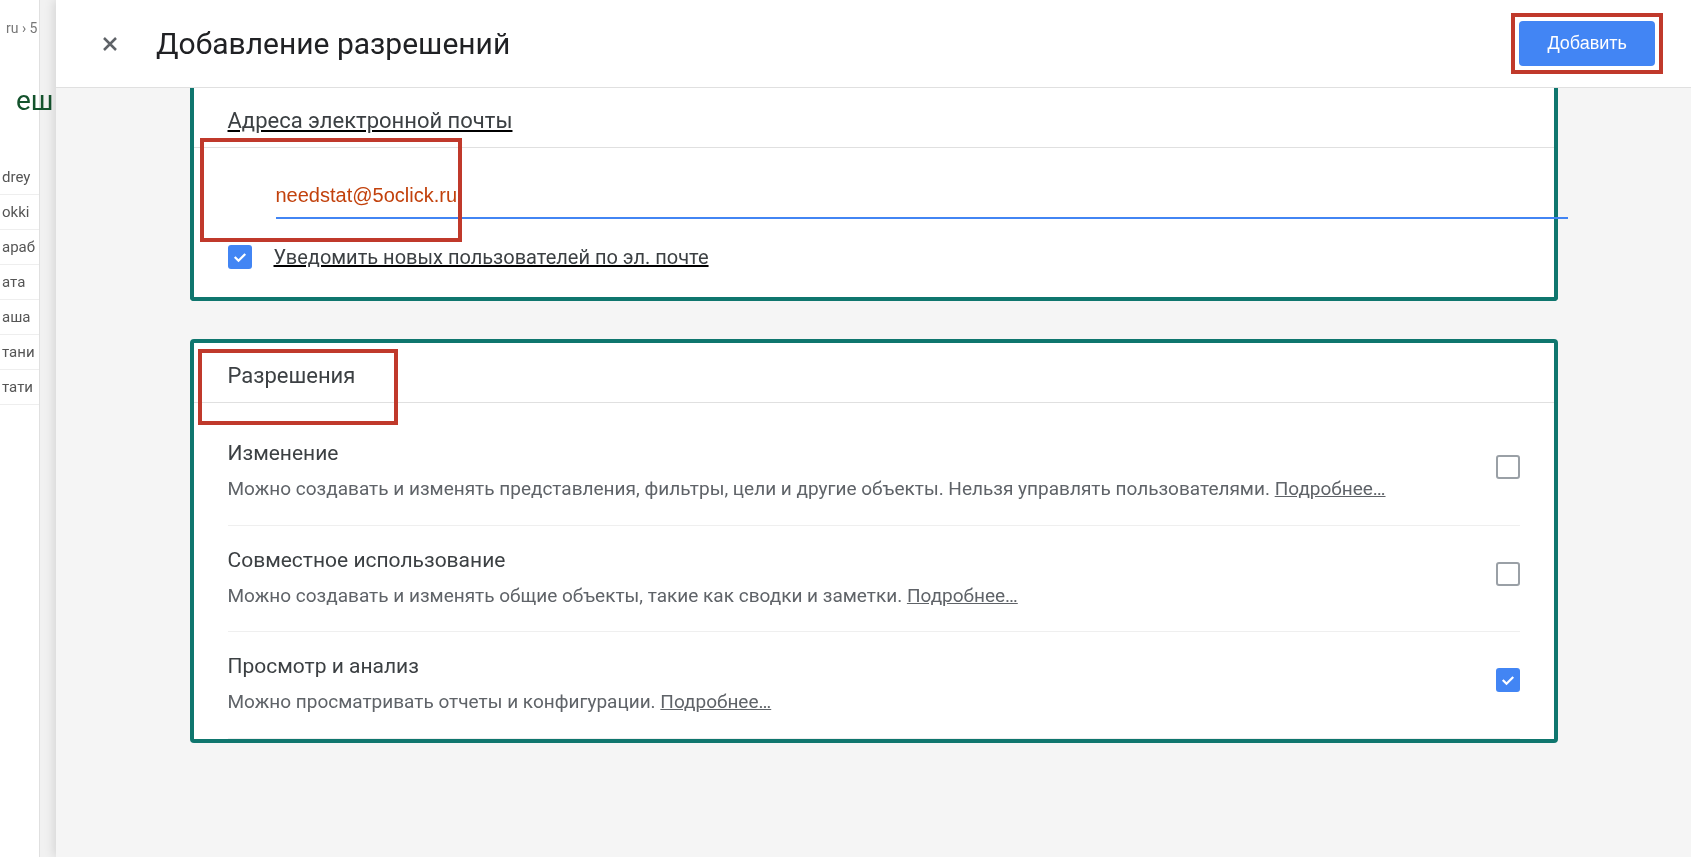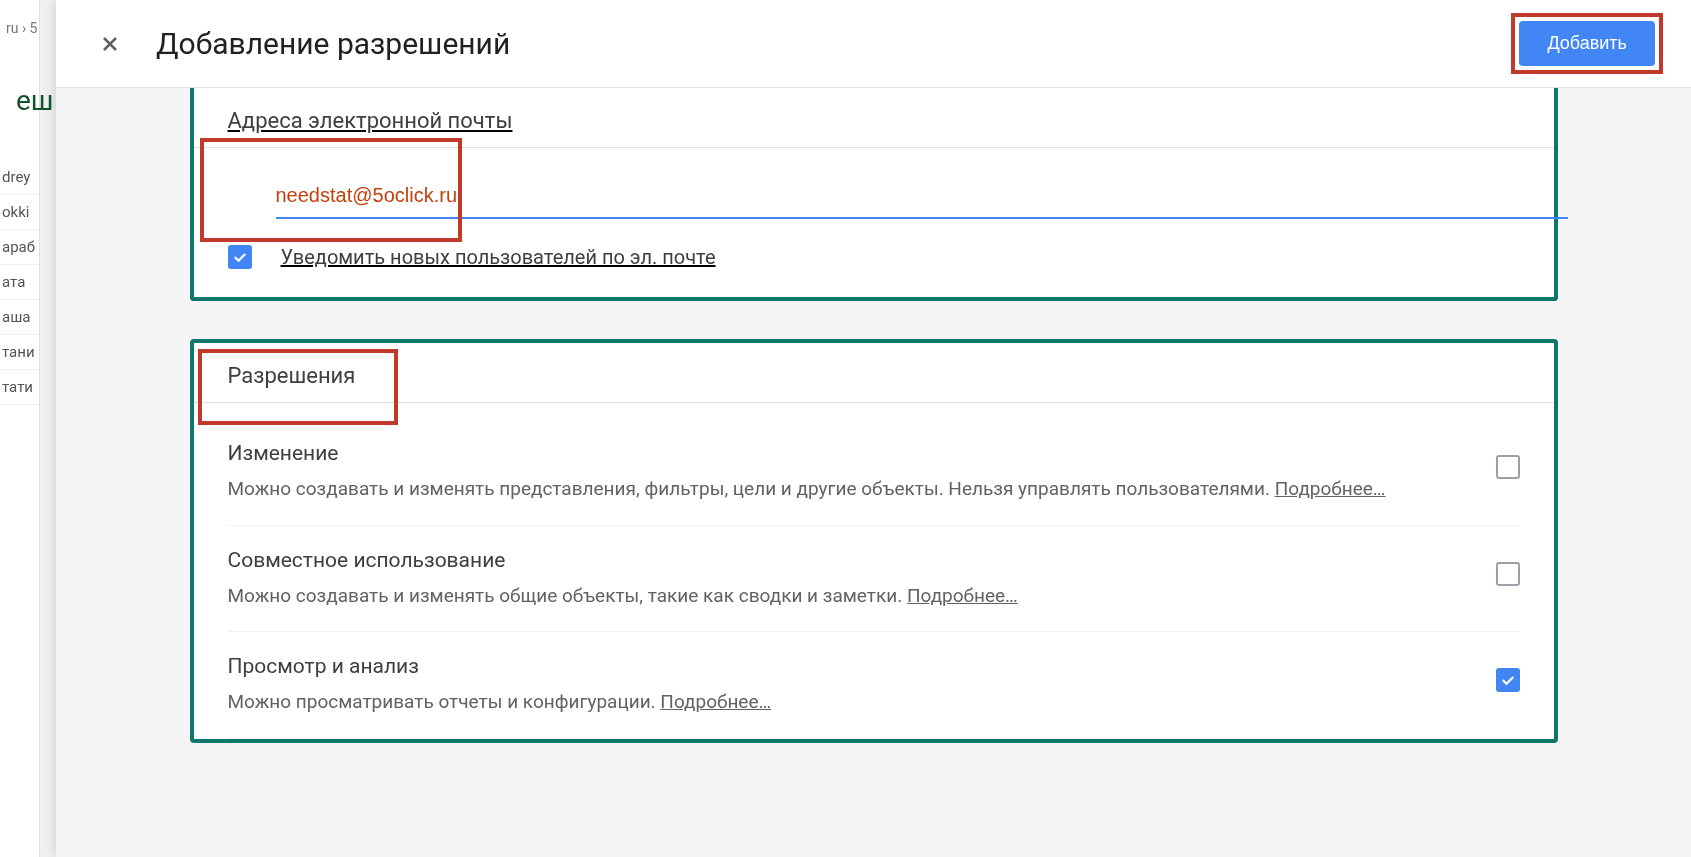--- a/index.html
+++ b/index.html
@@ -142,21 +142,21 @@
       top: -36px;
       left: -28px;
       width: 262px;
       height: 104px;
     }
 
     .notify-row {
       display: flex;
       align-items: flex-end;
       padding: 18px 34px 28px 34px;
-      gap: 29px;
+      gap: 22px;
     }
     .checkbox {
       width: 24px;
       height: 24px;
       border-radius: 3px;
       display: flex;
       align-items: center;
       justify-content: center;
       cursor: pointer;
       flex-shrink: 0;

